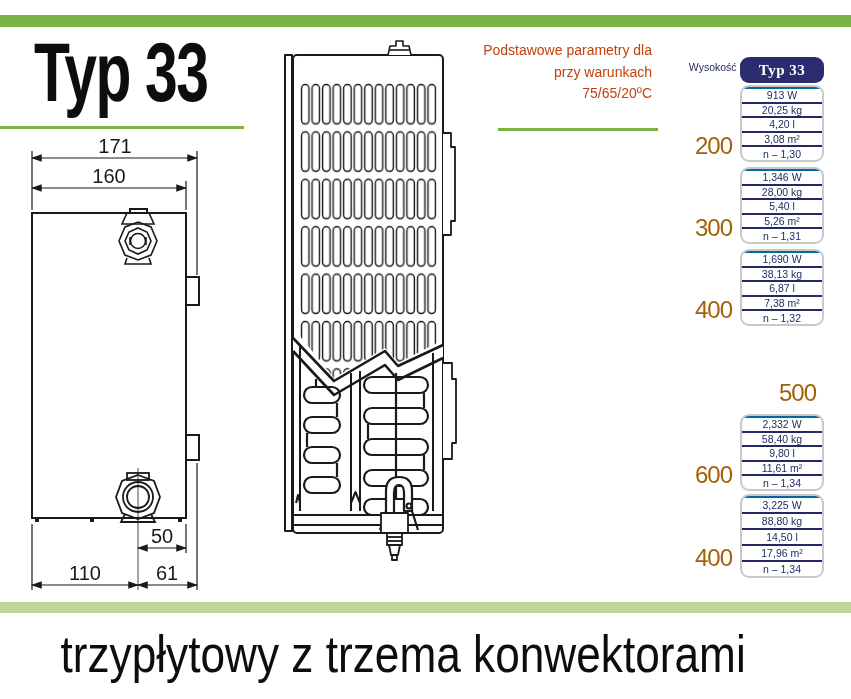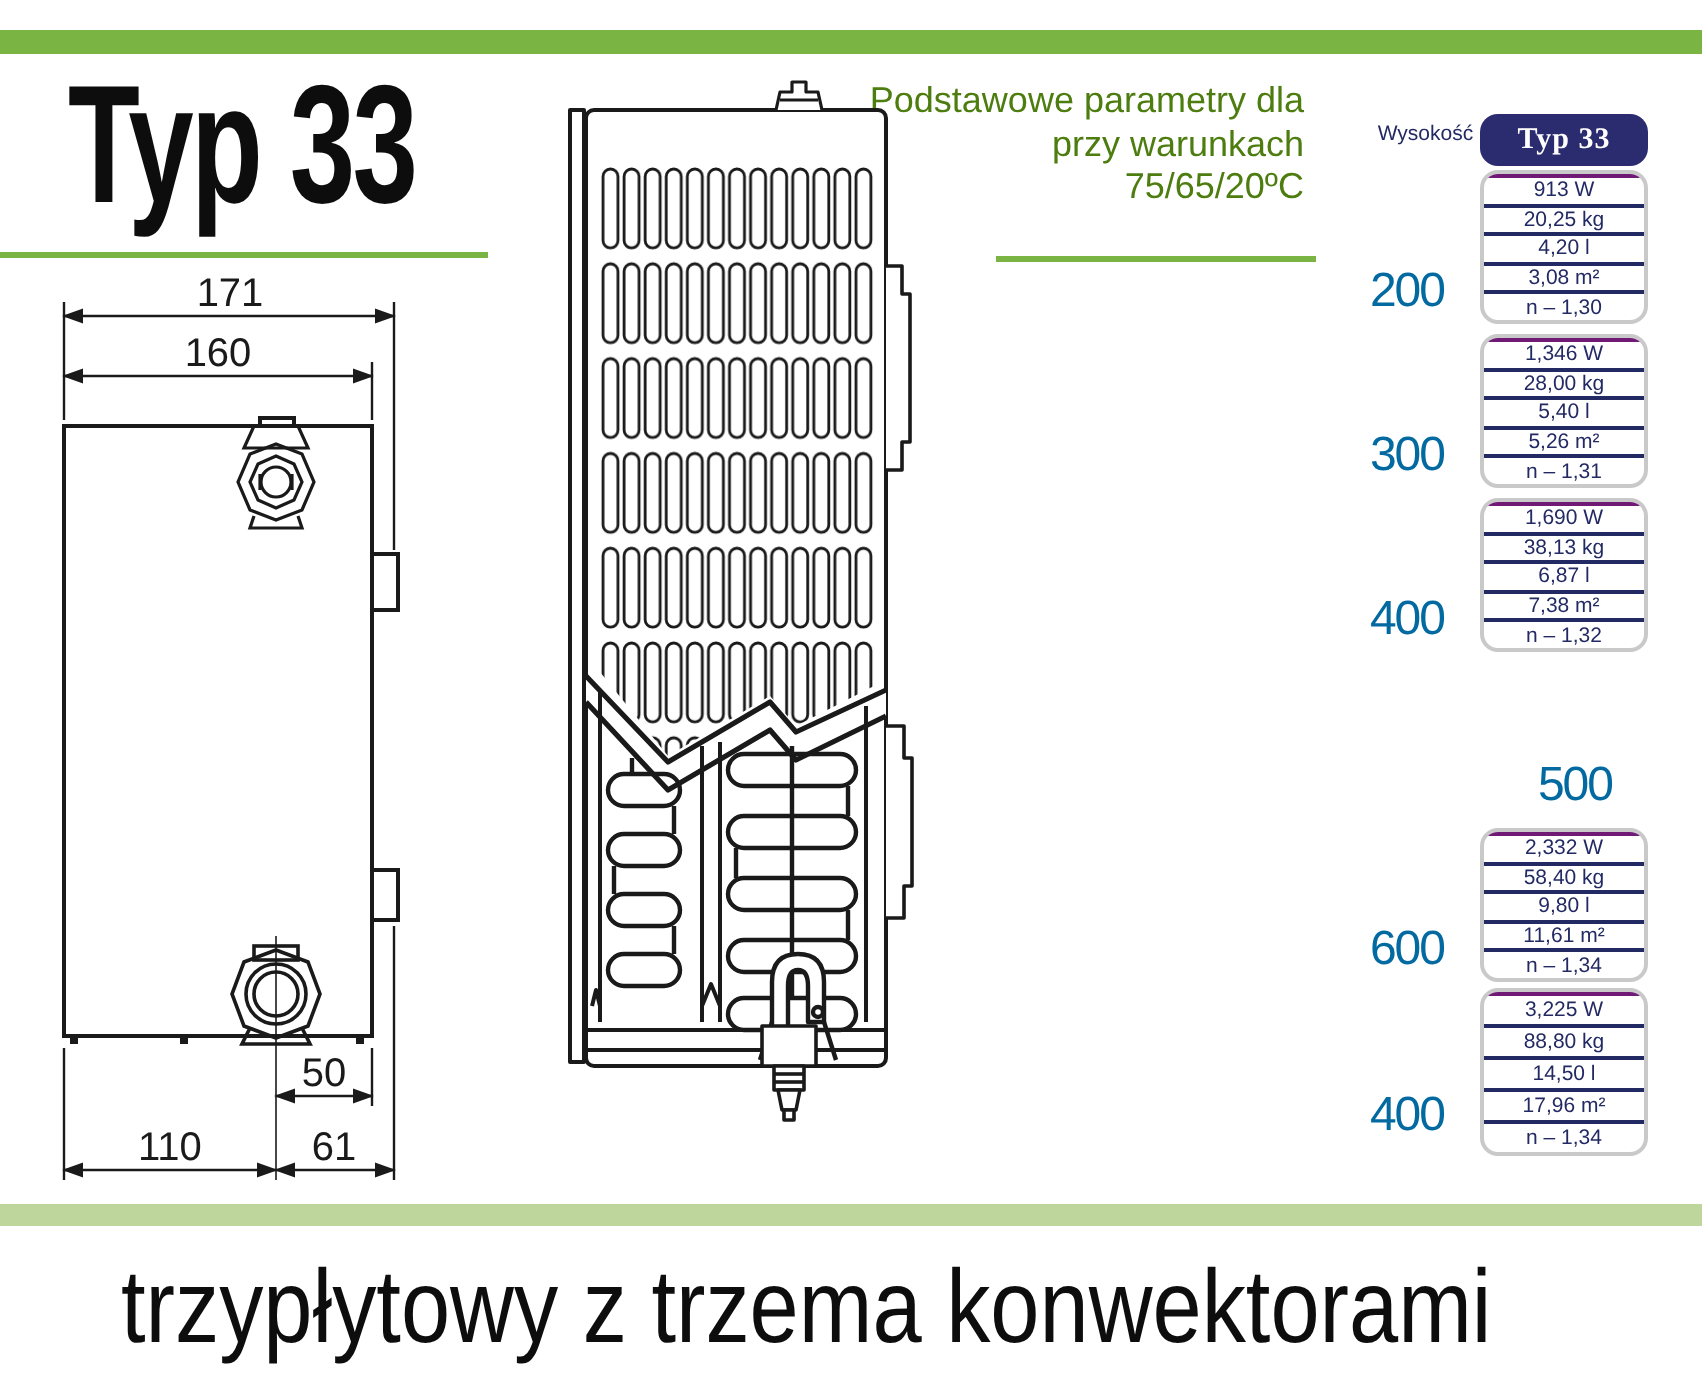--- a/index.html
+++ b/index.html
@@ -7,37 +7,37 @@
         font-family:"Liberation Sans",sans-serif;color:#1a1a1a;}
   .abs{position:absolute;}
 
   
   #top-bar{top:15px;left:0;width:851px;height:12px;background:#7ab544;}
   #title{top:28px;left:34px;font-size:84px;font-weight:700;line-height:1.05;
          letter-spacing:-2px;transform:scaleX(0.70);transform-origin:left top;color:#0d0d0d;white-space:nowrap;}
   #title-underline{top:126px;left:0;width:244px;height:3px;background:#7ab544;}
 
   
-  #params-note{top:40px;left:400px;width:252px;text-align:right;font-size:18px;
-               line-height:21.5px;color:#4d7c0f;}
+  #params-note{top:40px;left:400px;width:252px;text-align:right;font-size:14px;
+               line-height:21.5px;color:#c2410c;}
   #params-underline{top:128px;left:498px;width:160px;height:3px;background:#7ab544;}
 
   
   #wysokosc-label{top:61px;left:636px;width:128px;text-align:right;font-size:10.5px;color:#232a63;}
   #type-pill{top:57px;left:740px;width:84px;height:26px;background:#2b2b70;border-radius:9px;
              color:#fff;font-family:"Liberation Serif",serif;font-weight:700;font-size:15px;
              display:flex;align-items:center;justify-content:center;letter-spacing:.5px;}
   .tgroup{position:absolute;left:610px;width:214px;display:flex;align-items:center;}
-  .tgroup .hlabel{flex:1;text-align:right;padding-right:18px;font-size:24px;color:#0369a1;
+  .tgroup .hlabel{flex:1;text-align:right;padding-right:8px;font-size:24px;color:#a16207;
                   letter-spacing:-1px;margin-top:44px;}
   .tgroup .gbox{width:80px;background:#fff;border:2px solid #c9c9c9;border-radius:9px;
                 display:flex;flex-direction:column;overflow:hidden;align-self:stretch;}
   .tgroup .gbox .cell{flex:1;display:flex;align-items:center;justify-content:center;
                       font-size:10.5px;color:#232a63;border-bottom:2px solid #232a63;white-space:nowrap;}
-  .tgroup .gbox .cell:first-child{border-top:2px solid #701a75;}
+  .tgroup .gbox .cell:first-child{border-top:2px solid #0369a1;}
   .tgroup .gbox .cell:last-child{border-bottom:none;}
 
   
   #bottom-band{top:602px;left:0;width:851px;height:11px;background:#bed69c;}
   #caption-wrap{top:618px;left:0;width:732px;text-align:center;}
   #caption{display:inline-block;font-size:52px;font-weight:400;color:#0d0d0d;
            transform:scaleX(0.85);transform-origin:center top;white-space:nowrap;line-height:1.4;}
 
   svg text{font-family:"Liberation Sans",sans-serif;}
 </style>

